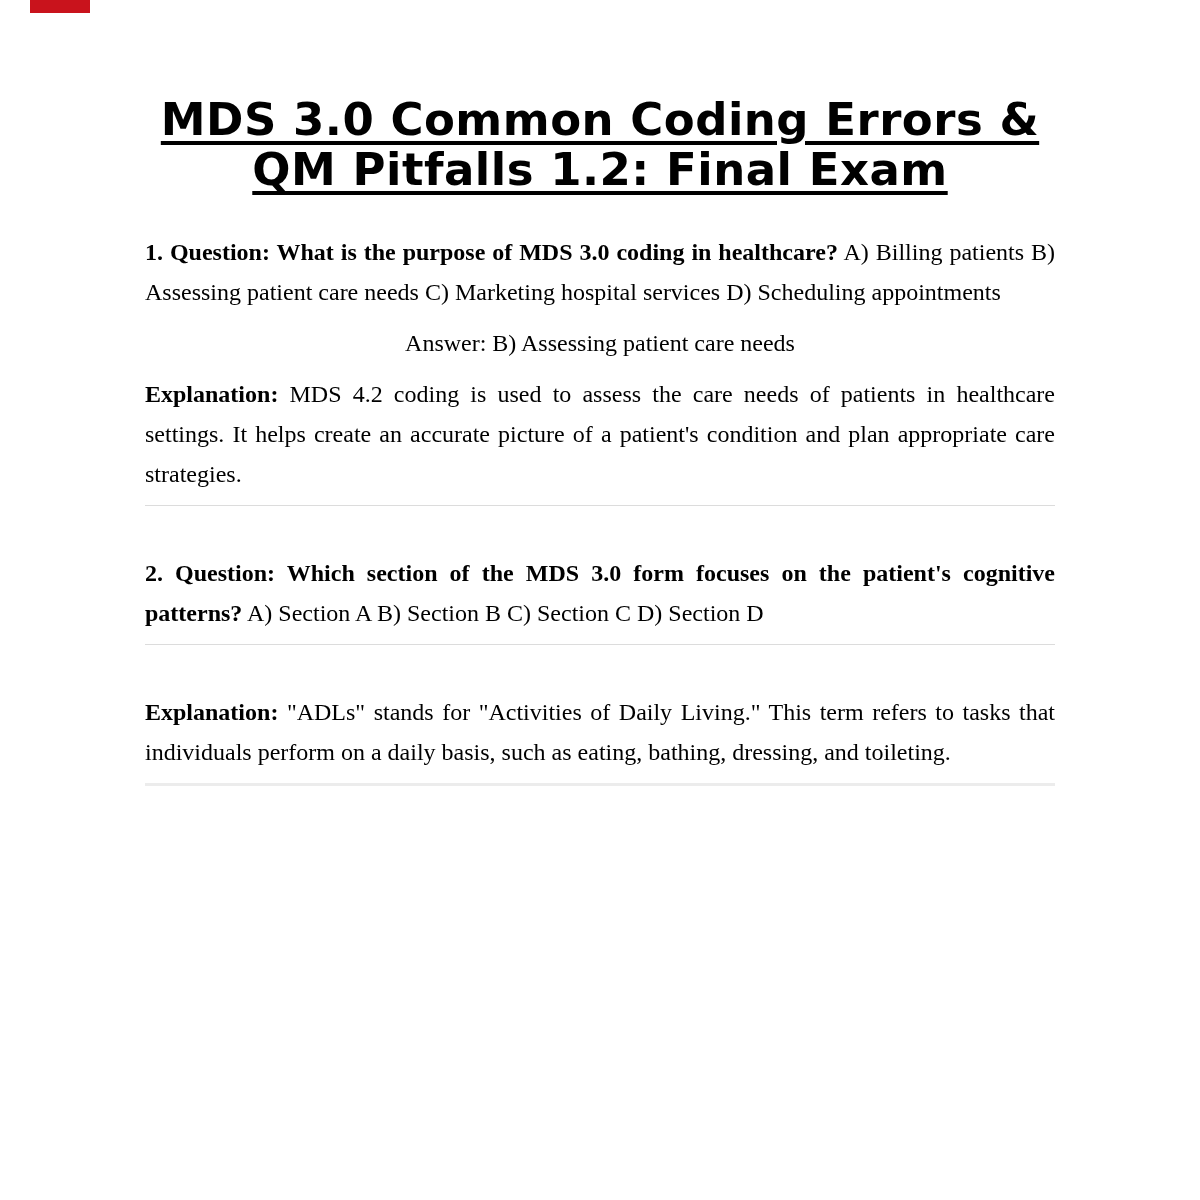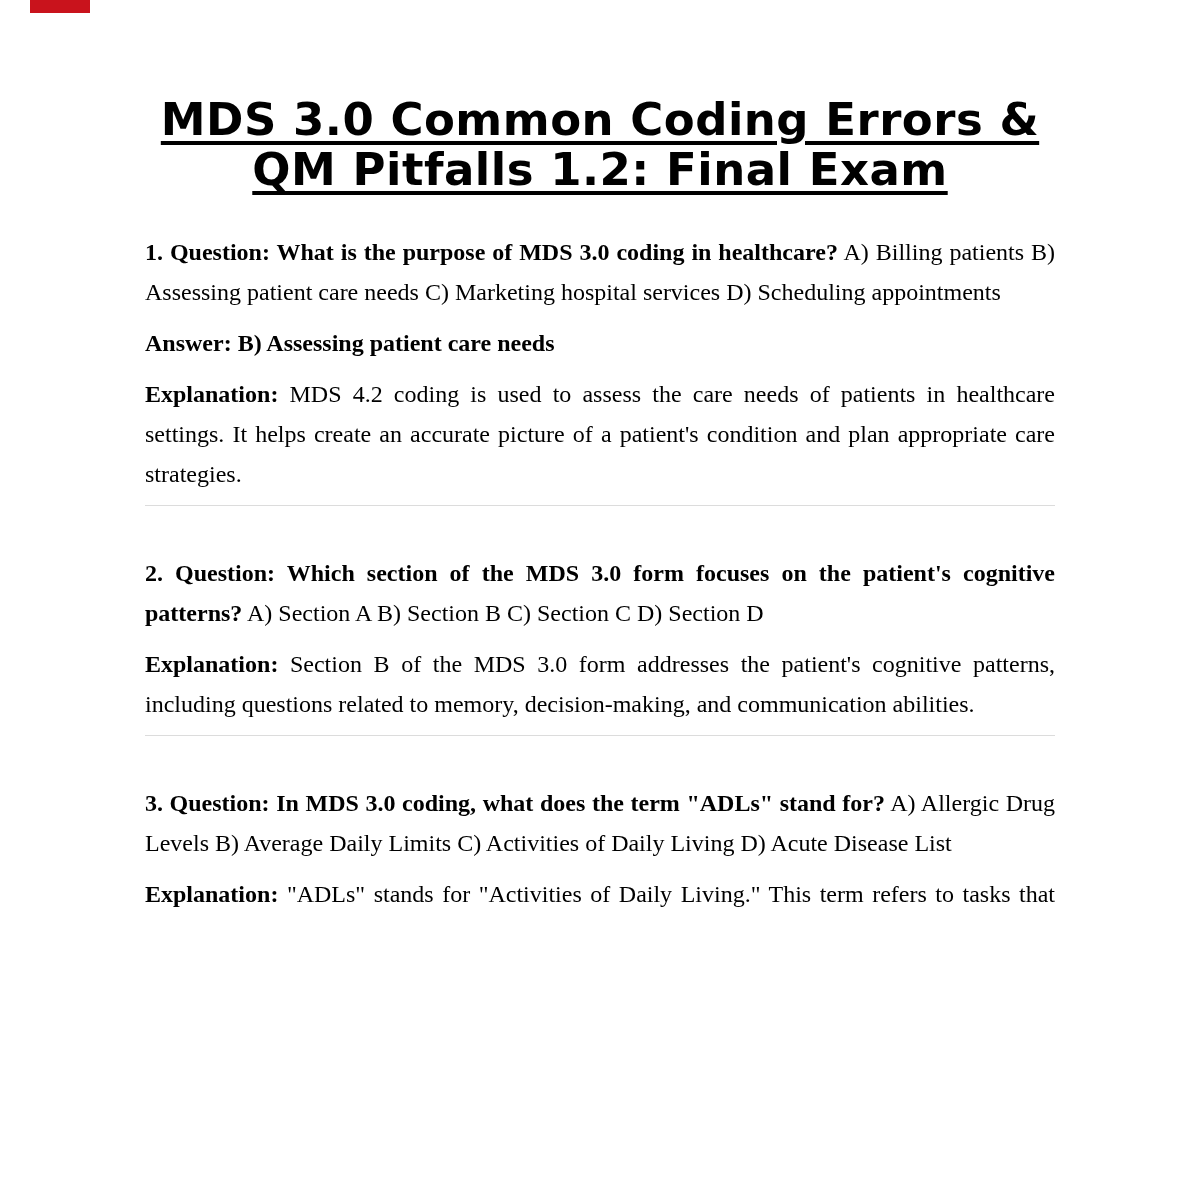--- a/index.html
+++ b/index.html
@@ -34,22 +34,22 @@
     text-decoration-thickness: 4px;
     text-underline-offset: 6px;
   }
   .para {
     font-size: 24px;
     line-height: 40px;
     margin: 0 0 11px 0;
     text-align: justify;
   }
   .para.answer {
-    text-align: left;
-    font-weight: bold;
+    text-align: center;
+    font-weight: normal;
   }
   .divider {
     border: 0;
     border-top: 1px solid #dcdcdc;
     height: 0;
     margin: 0 0 47px 0;
   }
   .divider--thick {
     border-top: 3px solid #ececec;
   }
@@ -84,24 +84,22 @@
 
     <section class="qa">
       <p class="para q"><b>1. Question: What is the purpose of MDS 3.0 coding in healthcare?</b><span> A) Billing patients B) Assessing patient care needs C) Marketing hospital services D) Scheduling appointments</span></p>
       <p class="para answer">Answer: B) Assessing patient care needs</p>
       <p class="para expl"><b>Explanation:</b><span> MDS 4.2 coding is used to assess the care needs of patients in healthcare settings. It helps create an accurate picture of a patient's condition and plan appropriate care strategies.</span></p>
       <hr class="divider">
     </section>
 
     <section class="qa">
       <p class="para q"><b>2. Question: Which section of the MDS 3.0 form focuses on the patient's cognitive patterns?</b><span> A) Section A B) Section B C) Section C D) Section D</span></p>
-      <p class="para expl"><b>Explanation:</b><span> Section B of the MDS 3.0 form addresses the patient's cognitive patterns, including questions related to memory, decision-making, and communication abilities.</span></p>
       <hr class="divider">
     </section>
 
     <section class="qa">
-      <p class="para q"><b>3. Question: In MDS 3.0 coding, what does the term "ADLs" stand for?</b><span> A) Allergic Drug Levels B) Average Daily Limits C) Activities of Daily Living D) Acute Disease List</span></p>
       <p class="para expl"><b>Explanation:</b><span> "ADLs" stands for "Activities of Daily Living." This term refers to tasks that individuals perform on a daily basis, such as eating, bathing, dressing, and toileting.</span></p>
       <hr class="divider divider--thick">
     </section>
 
   </div>
 </div>
 
 </body></html>

